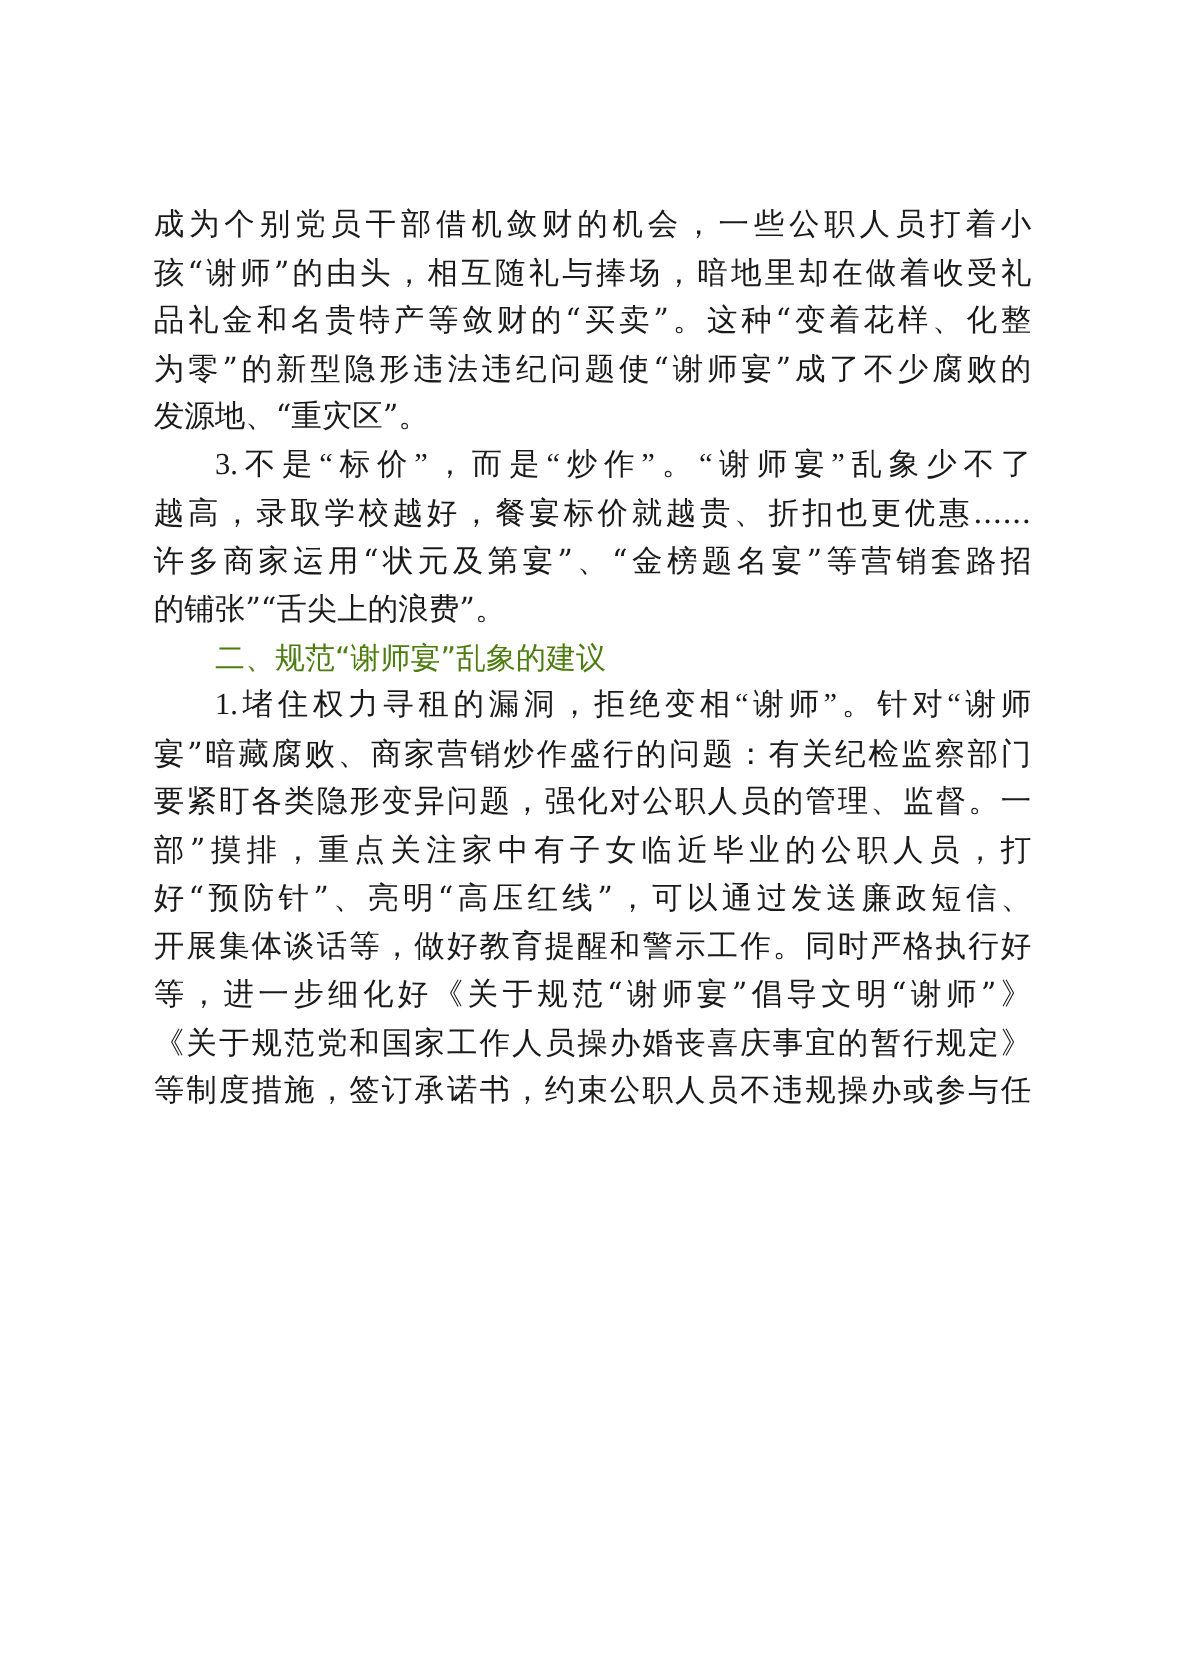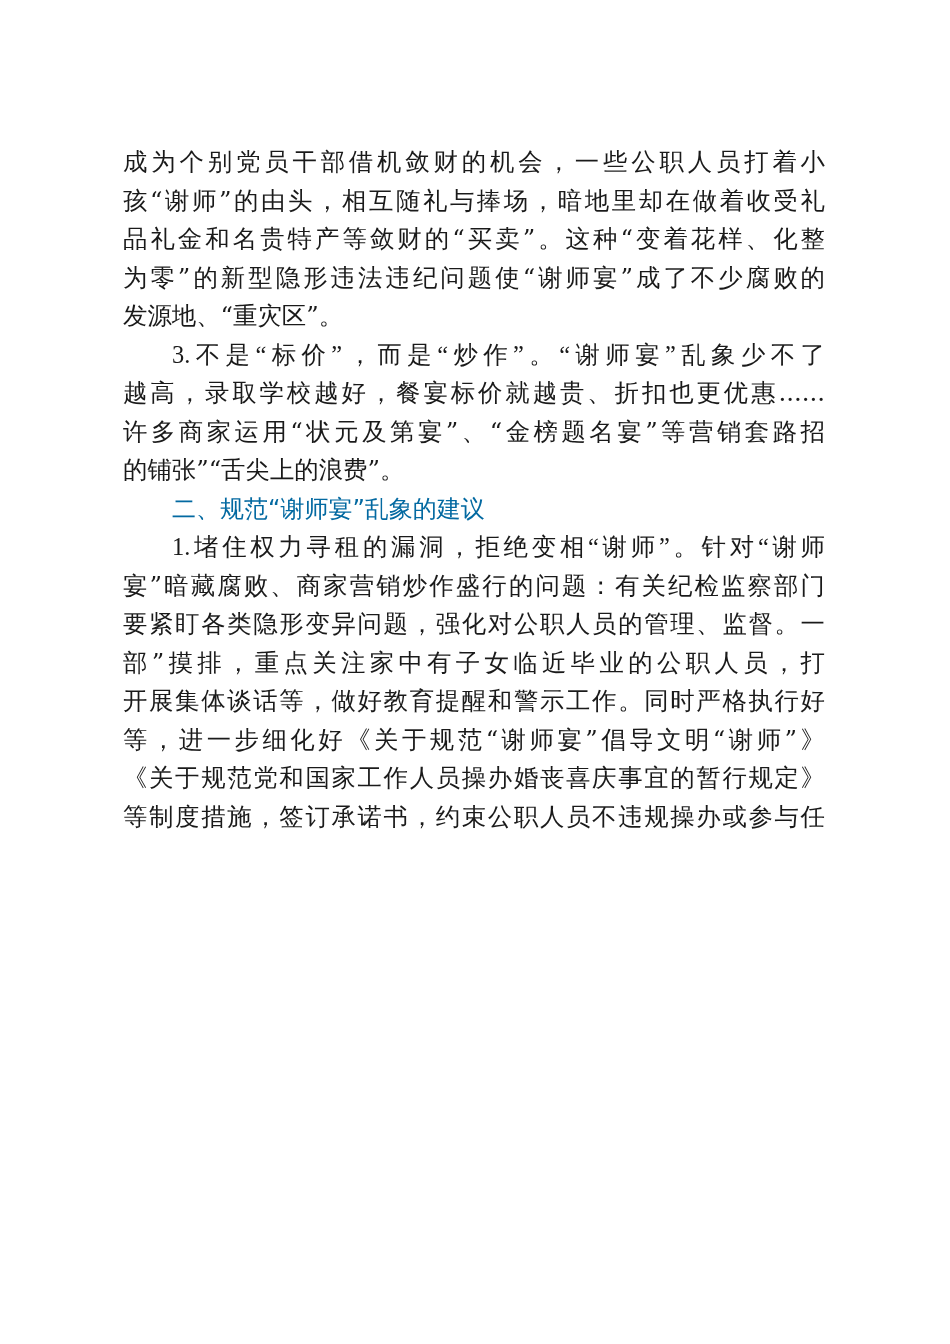--- a/index.html
+++ b/index.html
@@ -1,36 +1,36 @@
 <!DOCTYPE html>
 <html><head>
 <meta charset="utf-8">
 <style>
   html, body { margin: 0; padding: 0; background: #ffffff; }
   body { width: 950px; height: 1344px; position: relative; overflow: hidden; }
-  .page { position: absolute; left: 123px; top: 143px; width: 702px; }
+  .page { position: absolute; left: 123px; top: 160px; width: 702px; }
   .line {
     font-family: "DejaVu Serif", "Liberation Serif", serif;
     font-size: 24.4px;
     line-height: 38.5px;
     height: 38.5px;
     color: #1a1a1a;
     white-space: nowrap;
     text-align: justify;
     text-align-last: justify;
     letter-spacing: 0px;
   }
   .line.last { text-align-last: left; }
   .line.indent { padding-left: 49px; font-family: Liberation Serif, serif; }
   .heading {
     font-family: "DejaVu Sans", "Liberation Sans", sans-serif;
     font-size: 24px;
     line-height: 38.5px;
     height: 38.5px;
-    color: #0369a1;
+    color: #4d7c0f;
     padding-left: 49px;
     white-space: nowrap;
     font-weight: 500;
   }
 </style>
 </head>
 <body>
 
 <div class="page">
   <div>
@@ -45,18 +45,19 @@
     <div class="line">越高，录取学校越好，餐宴标价就越贵、折扣也更优惠......</div>
     <div class="line">许多商家运用“状元及第宴”、“金榜题名宴”等营销套路招</div>
     <div class="line last">的铺张”“舌尖上的浪费”。</div>
   </div>
   <div class="heading">二、规范“谢师宴”乱象的建议</div>
   <div>
     <div class="line indent">1.堵住权力寻租的漏洞，拒绝变相“谢师”。针对“谢师</div>
     <div class="line">宴”暗藏腐败、商家营销炒作盛行的问题：有关纪检监察部门</div>
     <div class="line">要紧盯各类隐形变异问题，强化对公职人员的管理、监督。一</div>
     <div class="line">部”摸排，重点关注家中有子女临近毕业的公职人员，打</div>
+    <div class="line">好“预防针”、亮明“高压红线”，可以通过发送廉政短信、</div>
     <div class="line">开展集体谈话等，做好教育提醒和警示工作。同时严格执行好</div>
     <div class="line">等，进一步细化好《关于规范“谢师宴”倡导文明“谢师”》</div>
     <div class="line">《关于规范党和国家工作人员操办婚丧喜庆事宜的暂行规定》</div>
     <div class="line">等制度措施，签订承诺书，约束公职人员不违规操办或参与任</div>
   </div>
 </div>
 
 </body></html>

